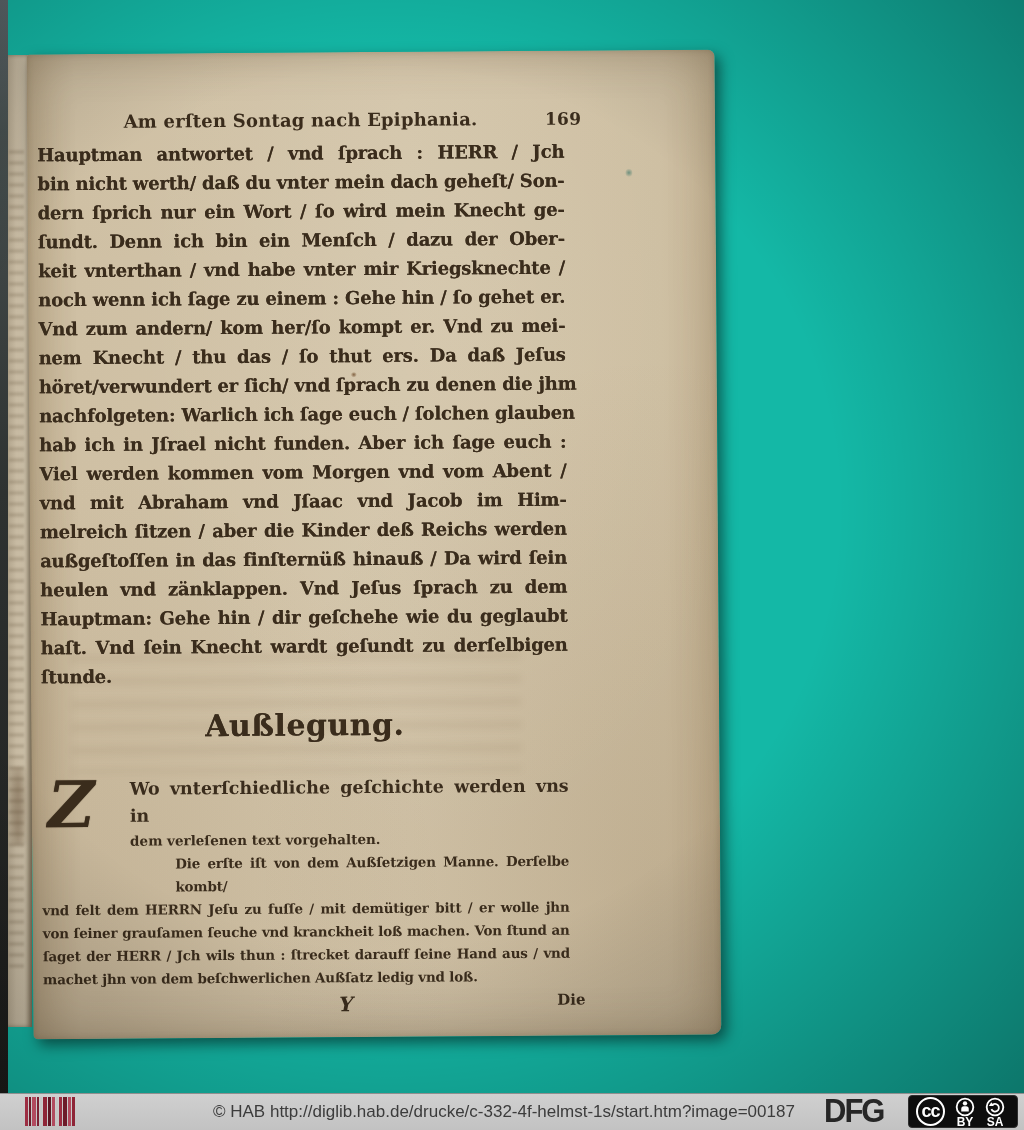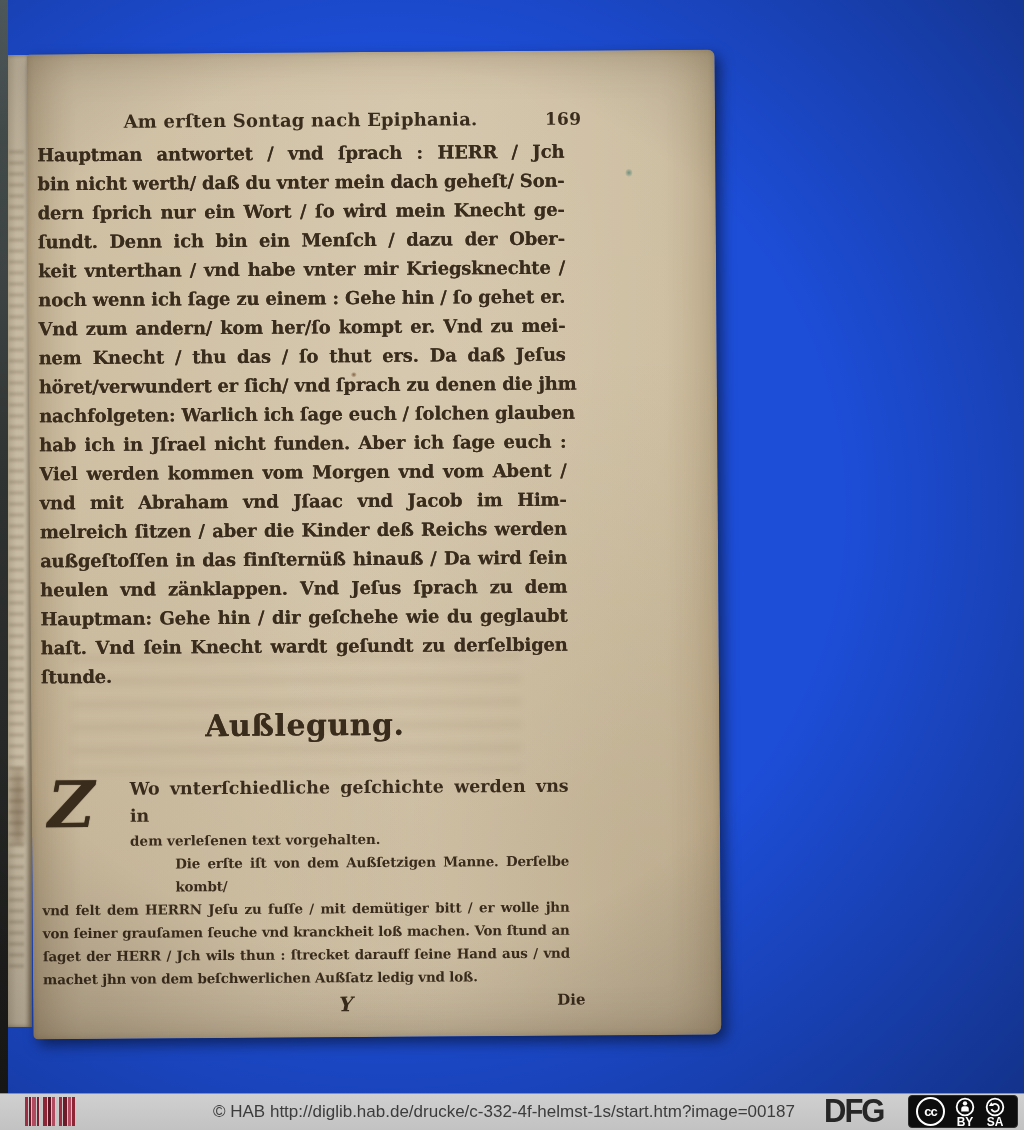--- a/index.html
+++ b/index.html
@@ -1,18 +1,18 @@
 <!DOCTYPE html>
 <html><head>
 <meta charset="utf-8">
 <style>
   html,body{margin:0;padding:0;background:#141210;}
   body{width:1024px;height:1130px;overflow:hidden;position:relative;
        font-family:"DejaVu Serif", serif;}
-  .stage{position:absolute;inset:0;background:#1d4ed8;}
+  .stage{position:absolute;inset:0;background:#14b8a6;}
   .stage .vignette{position:absolute;inset:0;z-index:3;pointer-events:none;
        background:radial-gradient(ellipse at 38% 45%, rgba(0,0,0,0) 50%, rgba(0,0,0,0.38) 100%);}
 
   
   .edge-strip{position:absolute;left:0;top:0;width:8px;height:1094px;z-index:2;
        background:linear-gradient(180deg,#5d686c 0%,#47504f 12%,#2e3231 45%,#1c1c1a 100%);}
 
   
   .sliver{position:absolute;left:8px;top:55px;width:24px;height:972px;z-index:1;
        background:linear-gradient(90deg,#b3a68e 0%,#c7baa2 35%,#cbbfa7 70%,#b8ab92 100%);
@@ -83,21 +83,21 @@
        border-top:1px solid #8f8f8f;font-family:"Liberation Sans", sans-serif;}
   .colorbar{position:absolute;left:25px;top:3px;height:29px;display:flex;gap:1px;align-items:stretch;}
   .colorbar div{height:100%;}
   .copyright{position:absolute;left:213px;top:8px;font-size:17px;color:#3c3c3c;letter-spacing:0;}
   .dfg{position:absolute;left:824px;top:0px;font-size:31px;font-weight:bold;color:#262626;
        letter-spacing:-2px;transform:scaleY(1.05);}
   .ccbadge{position:absolute;left:908px;top:1px;width:110px;height:33px;background:#0d0d0d;
        border-radius:4px;border:1px solid #2e2e2e;display:flex;align-items:center;box-sizing:border-box;}
   .cc-circle{width:25px;height:25px;border:2.5px solid #fff;border-radius:50%;margin-left:7px;
        display:flex;align-items:center;justify-content:center;}
-  .cc-circle span{color:#fff;font-size:13px;font-weight:bold;letter-spacing:-1px;}
+  .cc-circle span{color:#fff;font-size:18px;font-weight:bold;letter-spacing:-1px;}
   .cc-item{display:flex;flex-direction:column;align-items:center;margin-left:10px;}
   .cc-item svg{display:block;}
   .cc-sub{color:#fff;font-size:12px;font-weight:bold;line-height:8px;margin-top:1px;}
 </style>
 </head>
 <body>
 
 <div class="stage">
 
   <div class="edge-strip"></div>

